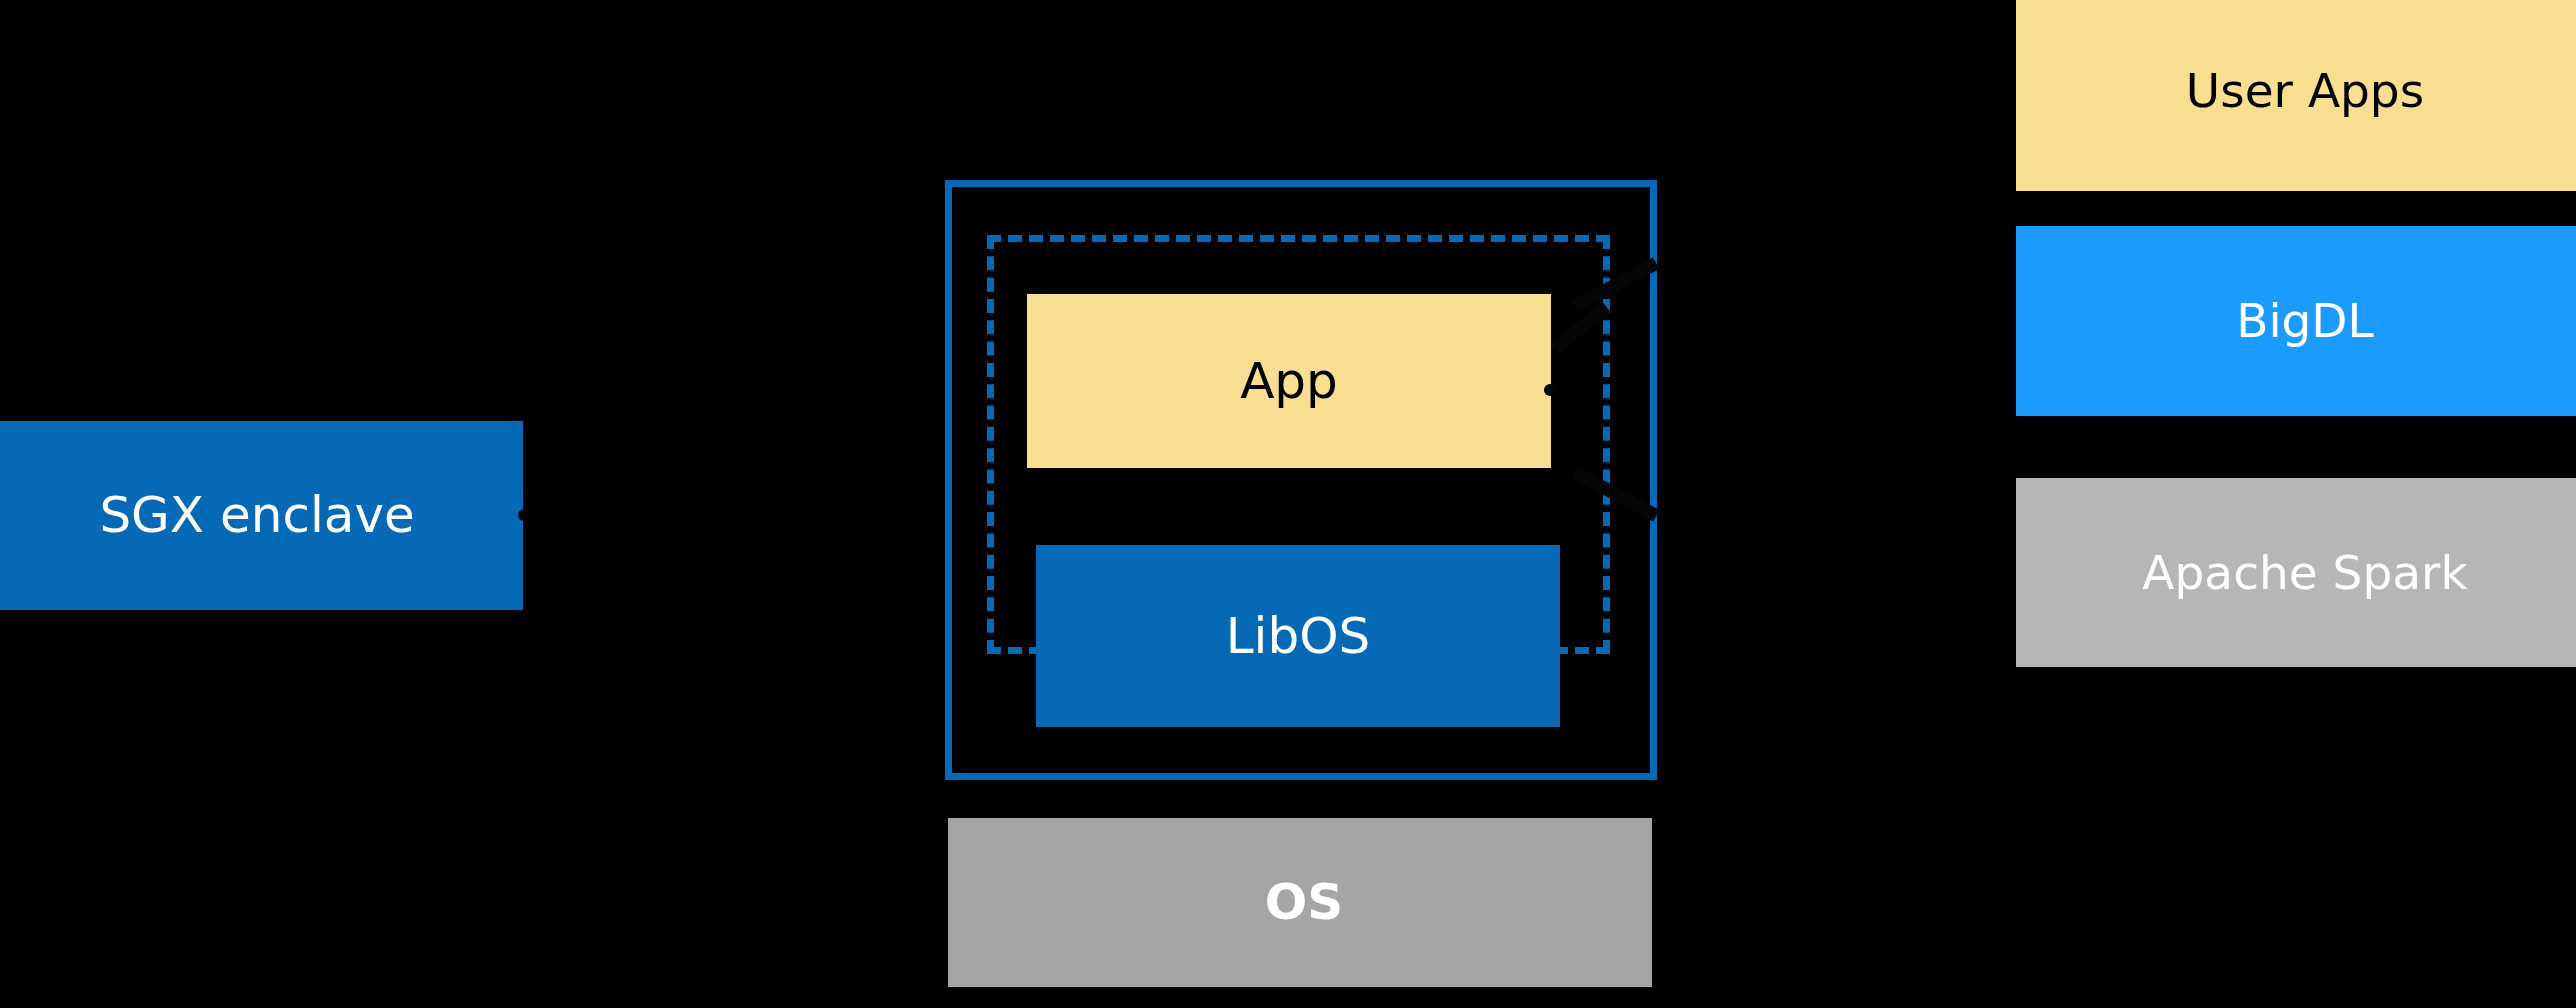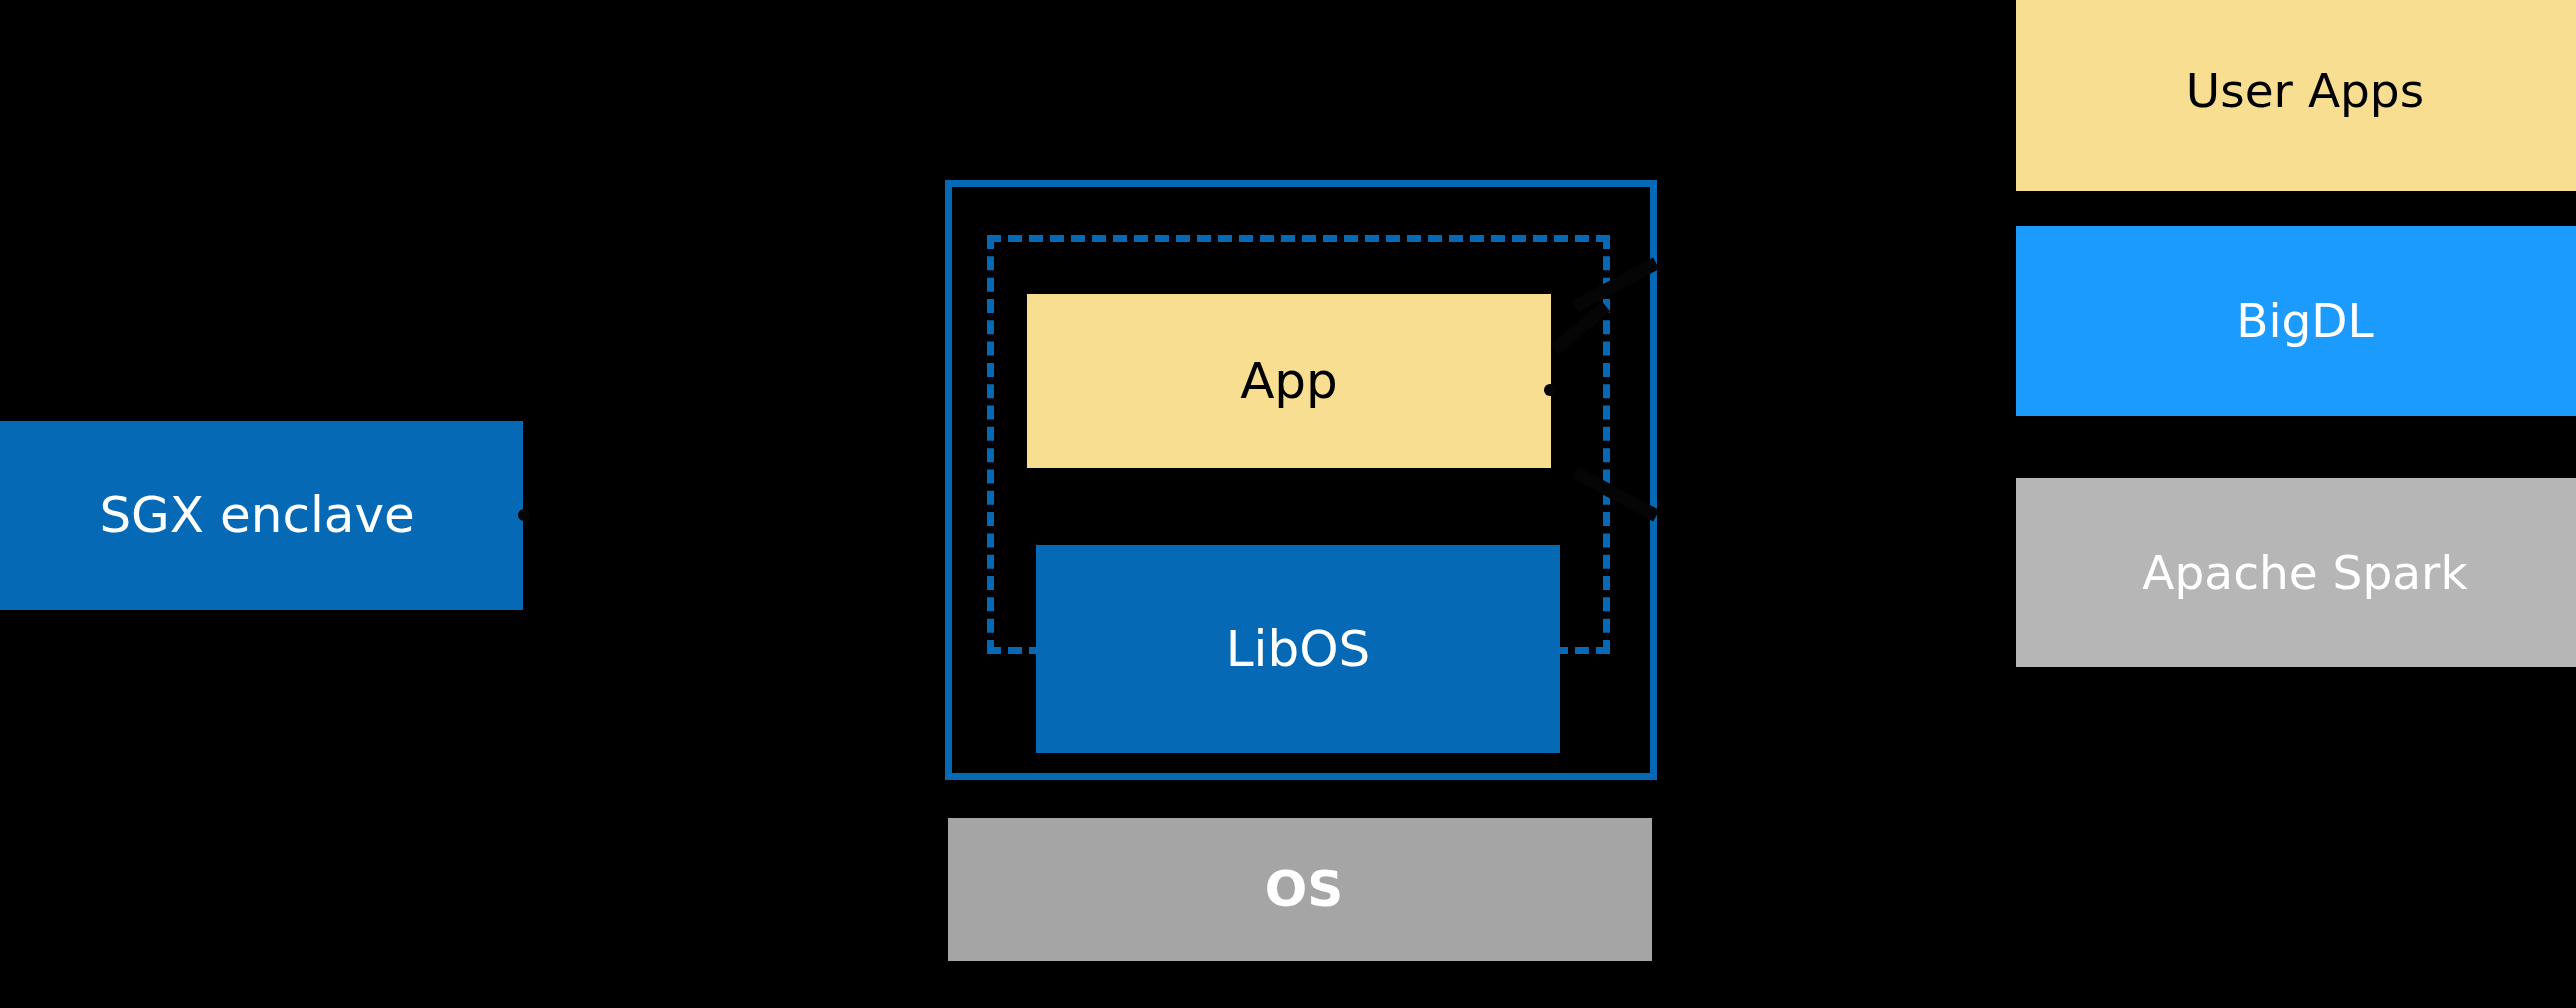--- a/index.html
+++ b/index.html
@@ -78,25 +78,25 @@
   <div class="node fill-yellow label-lg" style="left:1027px; top:294px; width:524px; height:174px;">
     <span>App</span>
   </div>
 
   <div class="connector-dot" style="left:1544px; top:384px;"></div>
 
   <div class="connector-line" style="left:1575px; top:300px; width:92px; height:13.4px; transform:rotate(-28deg); transform-origin:left center;"></div>
   <div class="connector-line" style="left:1575px; top:466px; width:92px; height:13.4px; transform:rotate(28deg); transform-origin:left center;"></div>
   <div class="connector-line" style="left:1555px; top:343px; width:67px; height:13.4px; transform:rotate(-40deg); transform-origin:left center;"></div>
 
-  <div class="node fill-blue label-lg" style="left:1036px; top:545px; width:524px; height:208px;">
+  <div class="node fill-blue label-lg" style="left:1036px; top:545px; width:524px; height:182px;">
     <span>LibOS</span>
   </div>
 
-  <div class="node fill-gray-dark label-lg label-bold" style="left:948px; top:818px; width:704px; height:143px;padding-left:8px;">
+  <div class="node fill-gray-dark label-lg label-bold" style="left:948px; top:818px; width:704px; height:169px;padding-left:8px;">
     <span>OS</span>
   </div>
 
   <div class="node fill-yellow label-md" style="left:2016px; top:-8.4px; width:578px; height:199px;">
     <span>User Apps</span>
   </div>
 
   <div class="node fill-cyan label-md" style="left:2016px; top:226px; width:578px; height:190px;">
     <span>BigDL</span>
   </div>

